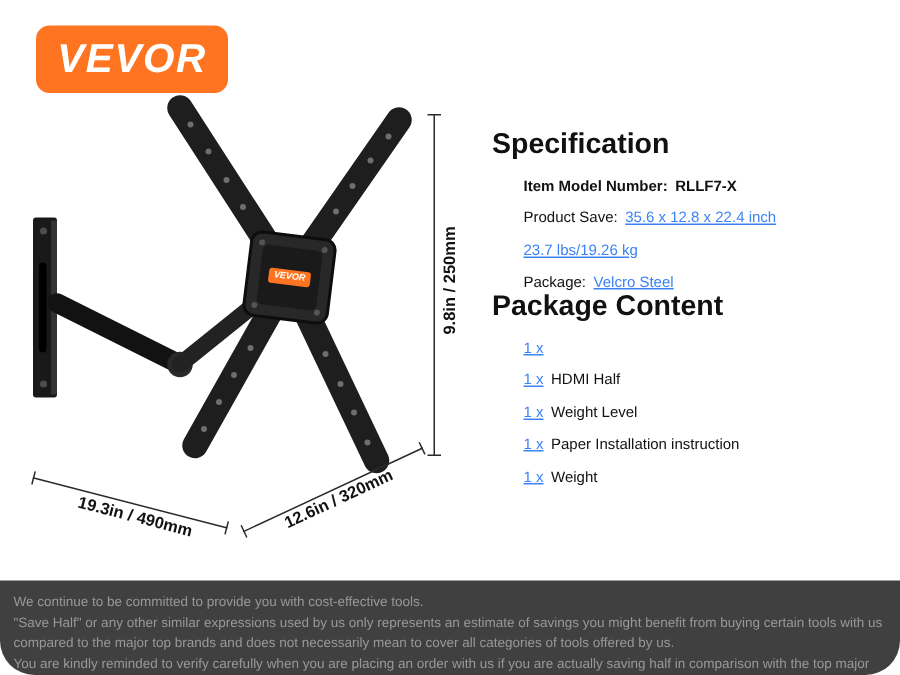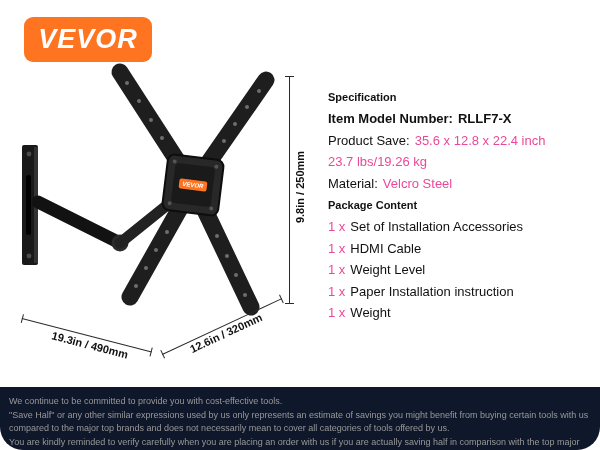--- a/index.html
+++ b/index.html
@@ -26,28 +26,28 @@
   .dim-h::before{left:0}.dim-h::after{right:0}
   .dim-depth{left:22px;top:318px;width:134px;transform:rotate(14.5deg);}
   .dim-width{left:162px;top:354px;width:132px;transform:rotate(-25deg);}
   .dim-label{position:absolute;font-size:11px;font-weight:bold;color:#111;text-align:center;}
   .dim-label-v{left:240px;top:181px;width:120px;transform:rotate(-90deg);}
   .dim-label-depth{left:35px;top:339px;width:110px;transform:rotate(14.5deg);}
   .dim-label-width{left:171px;top:327px;width:110px;transform:rotate(-25deg);}
 
   
   .specs{position:absolute;left:328px;top:86px;width:266px;color:#111;}
-  .specs .h{font-size:11px;font-weight:bold;height:22px;display:flex;align-items:center;}
-  .specs .row{font-size:13px;height:21.5px;display:flex;align-items:center;white-space:nowrap;}
+  .specs .h{font-size:19px;font-weight:bold;height:22px;display:flex;align-items:center;}
+  .specs .row{font-size:10px;height:21.5px;display:flex;align-items:flex-end;white-space:nowrap;margin-left:21px;}
   .specs .row > span:first-child{margin-right:5px;}
-  .specs .val{color:#ec4899;}
+  .specs .val{color:#3b82f6;text-decoration:underline;}
   .specs .b{font-weight:bold;}
 
   
-  .footer{position:absolute;left:0;bottom:0;width:100%;height:63px;background:#0f172a;
+  .footer{position:absolute;left:0;bottom:0;width:100%;height:63px;background:#404040;
         box-sizing:border-box;padding:8px 9px;}
   .footer p{margin:0;font-size:9px;line-height:1.5;color:#989898;}
 </style>
 </head>
 <body>
 
 <div class="page">
 
   <div class="logo">
     <span>VEVOR</span>
@@ -120,33 +120,32 @@
     </div>
 
     <div class="row">
       <span>Product Save:</span>
       <span class="val">35.6 x 12.8 x 22.4 inch</span>
     </div>
     <div class="row">
       <span class="val">23.7 lbs/19.26 kg</span>
     </div>
     <div class="row">
-      <span>Material:</span>
+      <span>Package:</span>
       <span class="val">Velcro Steel</span>
     </div>
 
     <div class="h">Package Content</div>
 
     <div class="row">
       <span class="val">1 x</span>
-      <span>Set of Installation Accessories</span>
     </div>
     <div class="row">
       <span class="val">1 x</span>
-      <span>HDMI Cable</span>
+      <span>HDMI Half</span>
     </div>
     <div class="row">
       <span class="val">1 x</span>
       <span>Weight Level</span>
     </div>
     <div class="row">
       <span class="val">1 x</span>
       <span>Paper Installation instruction</span>
     </div>
     <div class="row">

